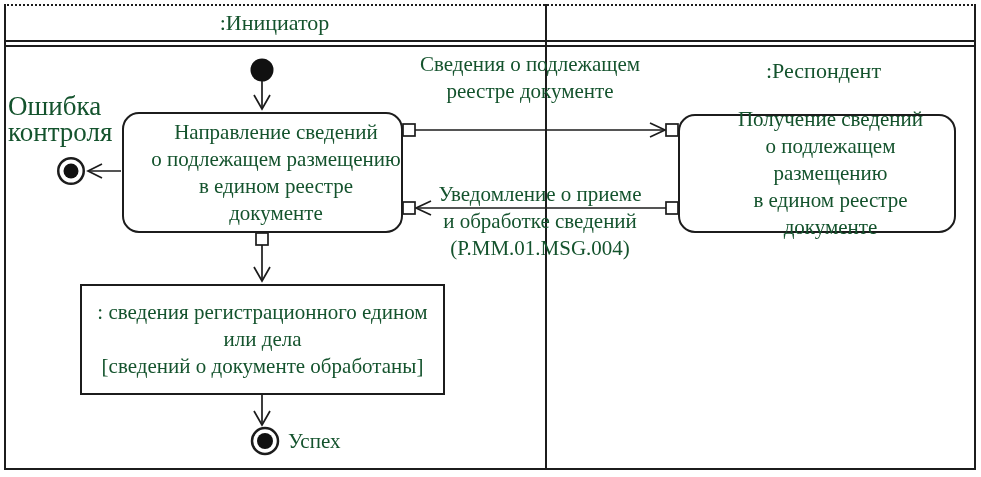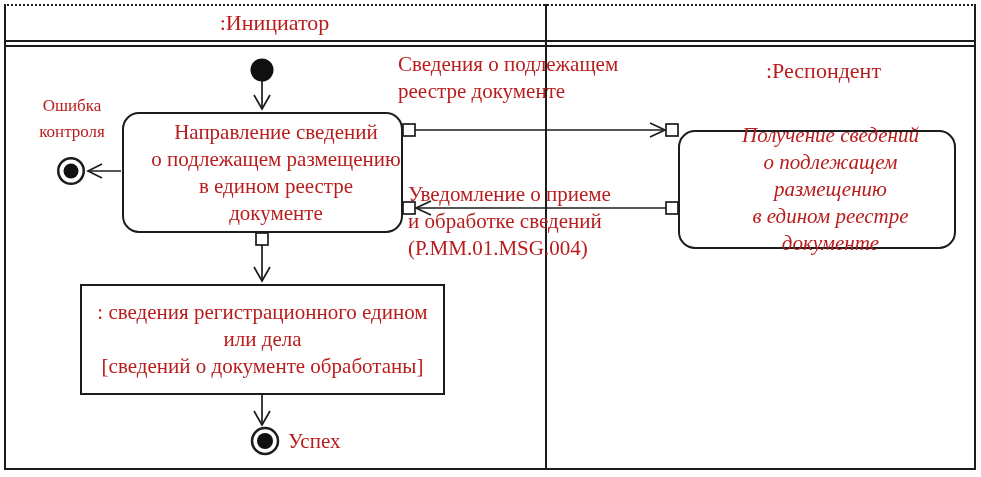--- a/index.html
+++ b/index.html
@@ -1,21 +1,21 @@
 <!DOCTYPE html>
 <html><head>
 <meta charset="utf-8">
 <style>
   html,body{margin:0;padding:0;background:#ffffff;}
   .stage{
     position:relative;
     width:981px;height:477px;
     background:#ffffff;
     font-family:"Liberation Serif","DejaVu Serif",serif;
-    color:#b91c1c;
+    color:#14532d;
     overflow:hidden;
   }
   .frame{
     position:absolute;left:4px;top:4px;width:972px;height:466px;
     border:2px solid #1c1c1c;border-top-style:dotted;box-sizing:border-box;
   }
   .header-band{
     position:absolute;left:4px;top:4px;width:972px;height:38px;
     border-bottom:2px solid #1c1c1c;box-sizing:border-box;
   }
@@ -33,35 +33,35 @@
   }
   .lane-label.left{left:4px;width:541px;}
   .lane-label.right{left:572px;width:503px;margin-top:48px;}
   .activity{
     position:absolute;border:2px solid #1c1c1c;border-radius:17px;
     box-sizing:border-box;background:#ffffff;
     display:flex;flex-direction:column;justify-content:center;
     text-align:center;font-size:21px;line-height:27px;padding-left:27px;
   }
   .activity.left-act{left:122px;top:112px;width:281px;height:121px;}
-  .activity.right-act{left:678px;top:130px;width:278px;height:119px;font-style:italic;}
+  .activity.right-act{left:678px;top:114px;width:278px;height:119px;}
   .object-box{
     position:absolute;left:80px;top:284px;width:365px;height:111px;
     border:2px solid #1c1c1c;box-sizing:border-box;background:#ffffff;
     display:flex;flex-direction:column;justify-content:center;
     text-align:center;font-size:21px;line-height:27px;
   }
   .msg-label{
-    position:absolute;font-size:21px;line-height:27px;
+    position:absolute;text-align:center;font-size:21px;line-height:27px;
   }
   .msg-label.msg1{left:398px;top:51px;width:264px;}
   .msg-label.msg2{left:408px;top:181px;width:264px;font-family:Liberation Serif, serif;}
   .err-label{
     position:absolute;left:8px;top:93px;width:128px;
-    text-align:center;font-size:17px;line-height:26px;
+    font-size:27px;line-height:26px;
   }
   .success-label{
     position:absolute;left:288px;top:428px;
     font-size:21px;line-height:27px;white-space:nowrap;
   }
   .connectors{position:absolute;left:0;top:0;width:981px;height:477px;}
   .txt{pointer-events:none;}
 </style>
 </head>
 <body>

